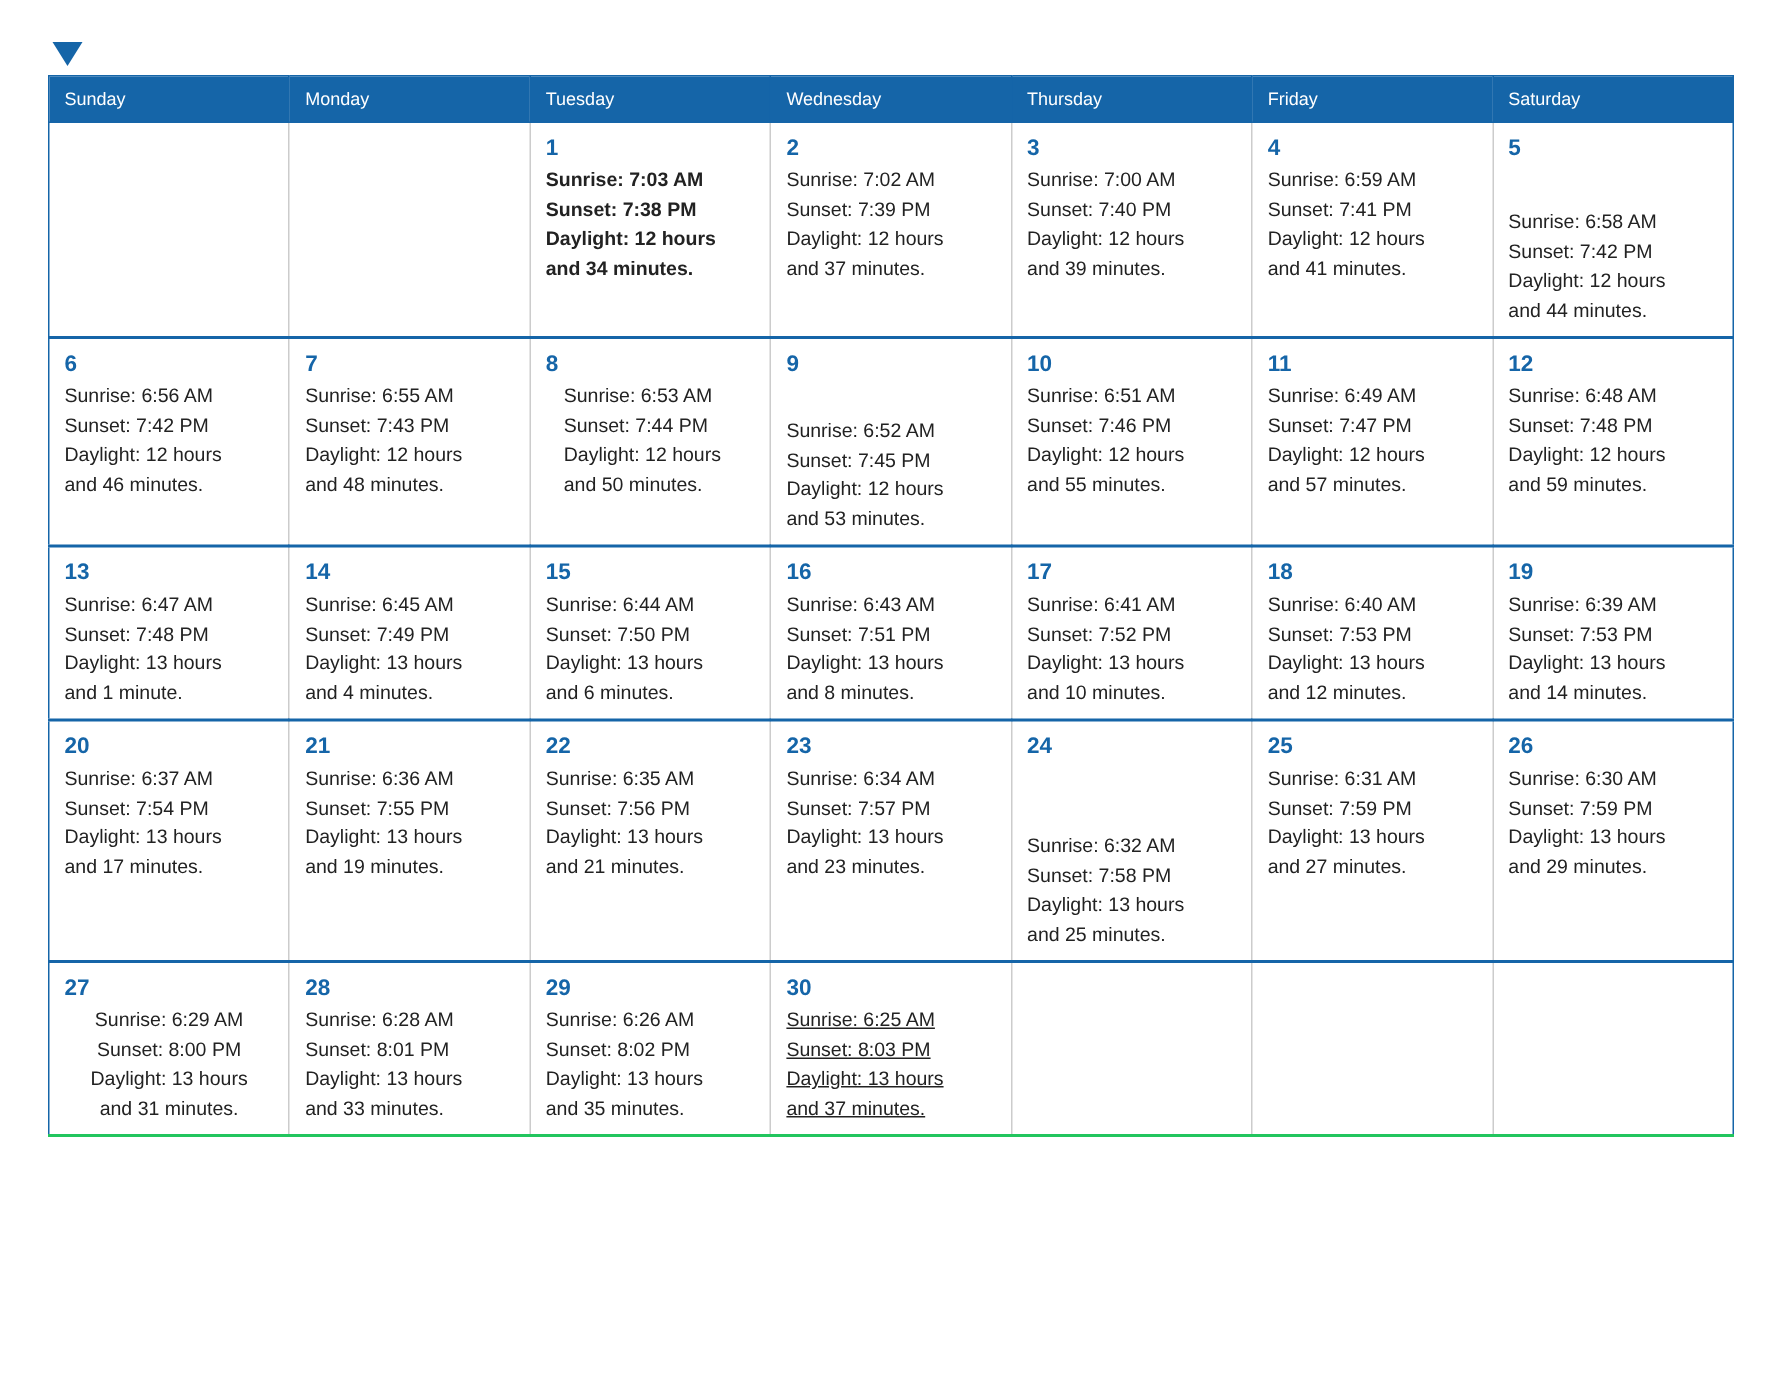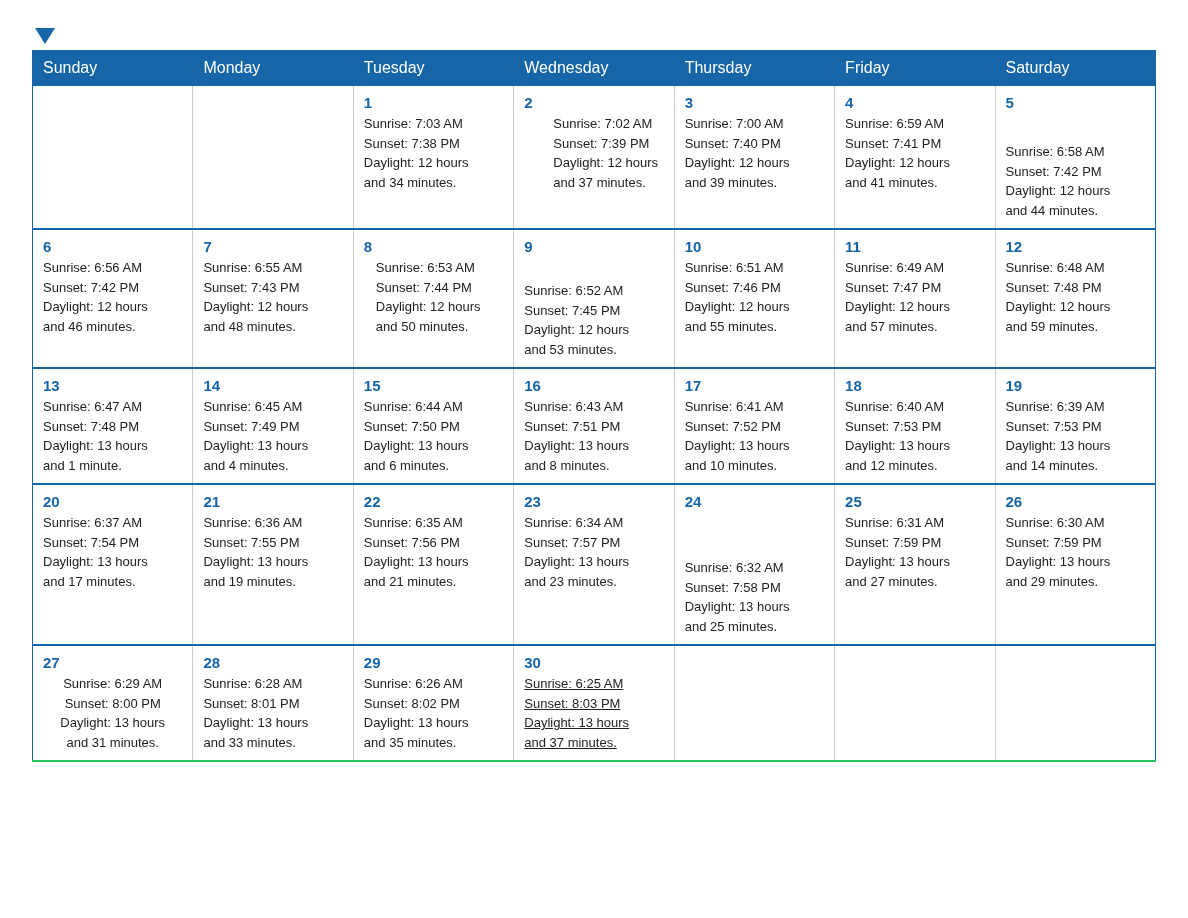--- a/index.html
+++ b/index.html
@@ -64,21 +64,21 @@
     }
     table {
       width: 100%;
       border-collapse: collapse;
     }
     thead tr {
       background-color: #1565a8;
     }
     thead th {
       color: #fff;
-      font-size: 16px;
+      font-size: 12px;
       font-weight: normal;
       padding: 8px 10px;
       text-align: left;
       border: 1px solid #1565a8;
       margin-left: 41px;
     }
     tbody tr {
       border-bottom: 2px solid #1565a8;
     }
     tbody td {
@@ -141,28 +141,28 @@
         <th>Friday</th>
         <th>Saturday</th>
       </tr>
   </thead>
   <tbody id="calendar-body">
   <tr>
         <td></td>
         <td></td>
         <td>
           <span class="day-number">1</span>
-          <div class="day-info" style="white-space: pre-line;">Sunrise: 7:03 AM
+          <div class="day-info" style="white-space: pre-line; font-weight: bold;">Sunrise: 7:03 AM
 Sunset: 7:38 PM
 Daylight: 12 hours
 and 34 minutes.</div>
         </td>
         <td>
           <span class="day-number">2</span>
-          <div class="day-info" style="white-space: pre-line; margin-left: 29px;">Sunrise: 7:02 AM
+          <div class="day-info" style="white-space: pre-line;">Sunrise: 7:02 AM
 Sunset: 7:39 PM
 Daylight: 12 hours
 and 37 minutes.</div>
         </td>
         <td>
           <span class="day-number">3</span>
           <div class="day-info" style="white-space: pre-line;">Sunrise: 7:00 AM
 Sunset: 7:40 PM
 Daylight: 12 hours
 and 39 minutes.</div>

